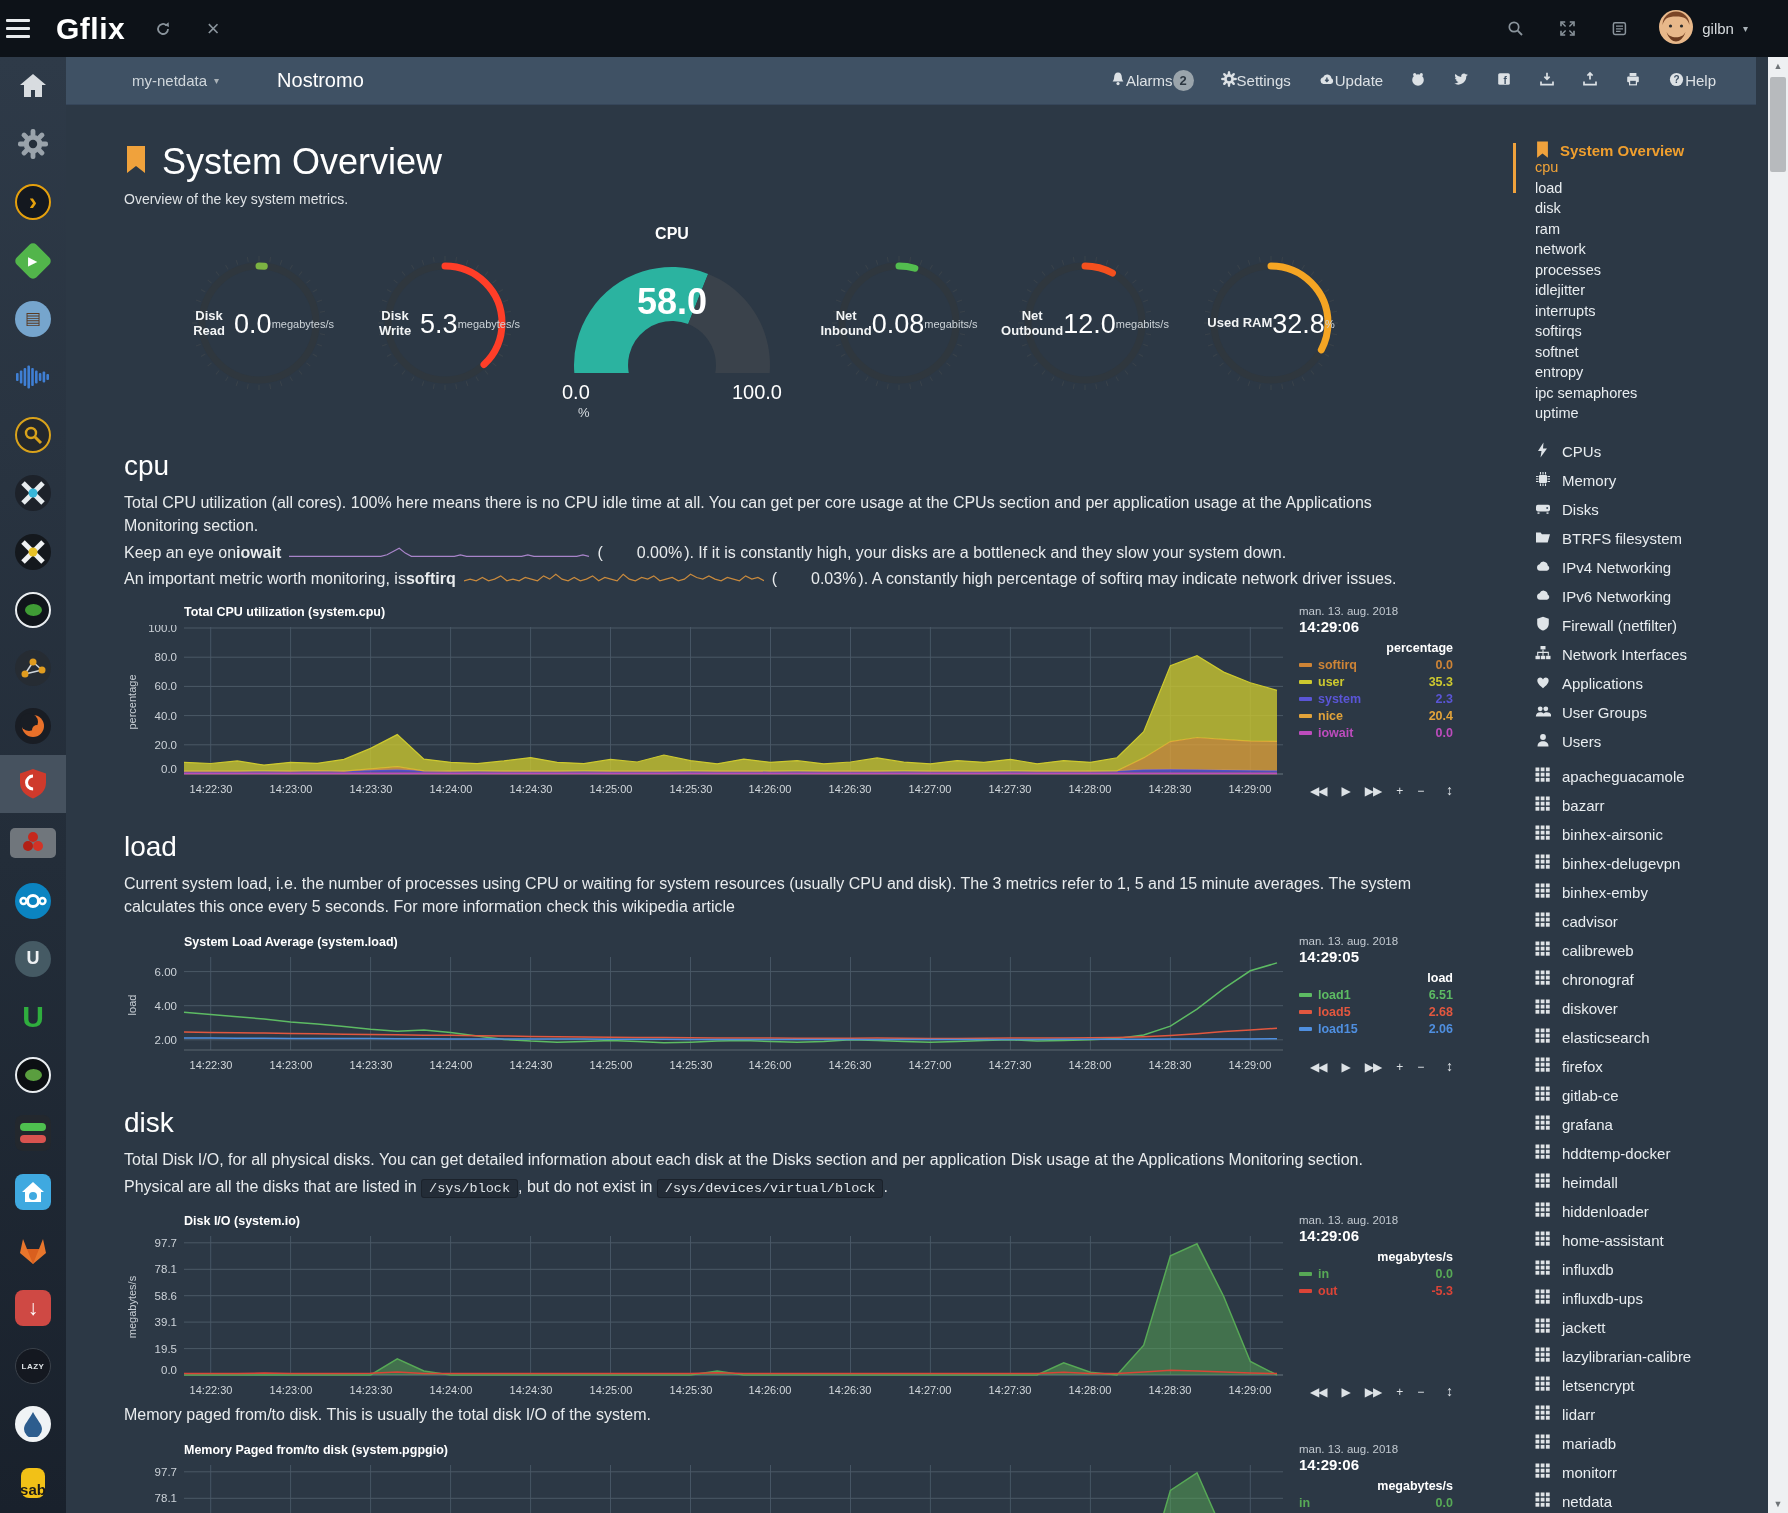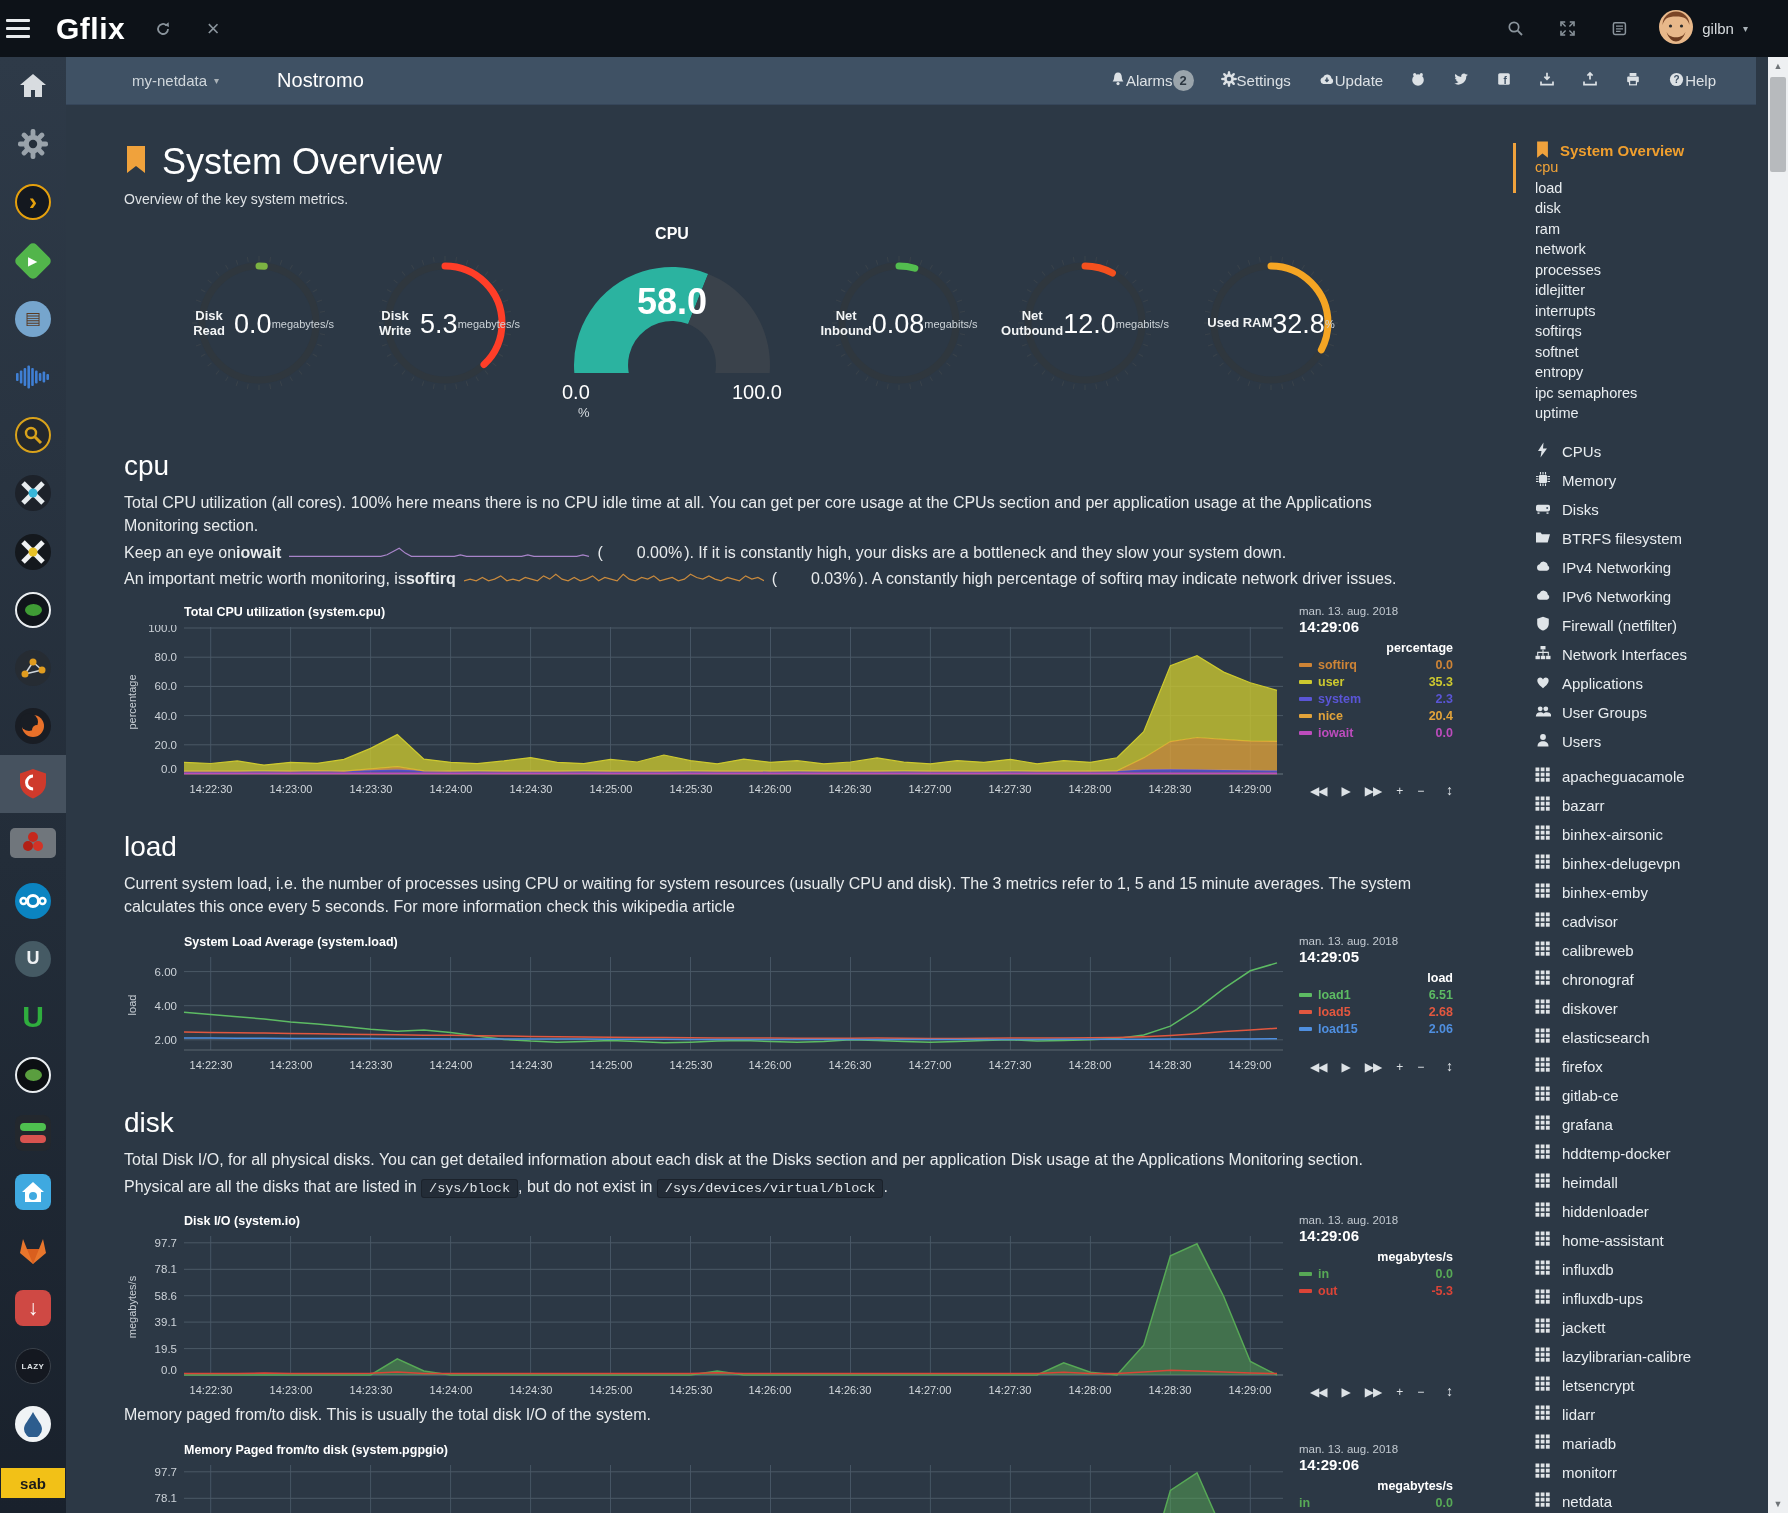--- a/index.html
+++ b/index.html
@@ -314,21 +314,21 @@
         </div>
       </div>
       <div class="side-item">
         <div class="ci" style="background:#f0f3f5">
           <svg width="22" height="26" viewBox="0 0 22 26">
             <path d="M11 1C7 9 2 13 2 18a9 9 0 0 0 18 0C20 13 15 9 11 1Z" fill="#2d5d8e"></path>
           </svg>
         </div>
       </div>
       <div class="side-item">
-        <div style="width:64px;height:30px;border-radius:0;background:#f2c117;display:flex;align-items:flex-end;justify-content:center;padding-bottom:7px">
+        <div style="width:24px;height:30px;border-radius:8px;background:#f2c117;display:flex;align-items:flex-end;justify-content:center;padding-bottom:1px">
           <span style="font-weight:bold;font-size:15px;color:#1a1a1a;line-height:1">sab</span>
         </div>
       </div>
     </nav>
 
   <div class="ndhead">
     <div class="nd-host">
       <span>my-netdata</span>
         <span class="caret">▾</span>
     </div>

